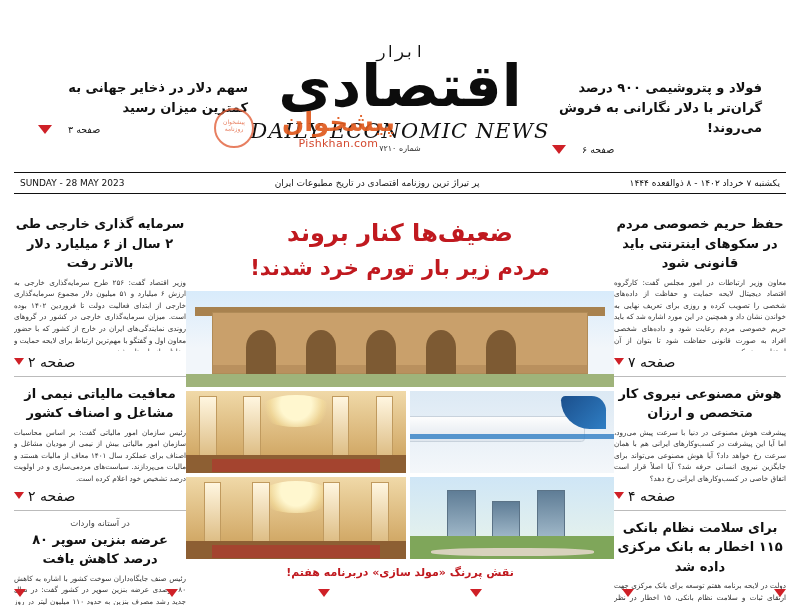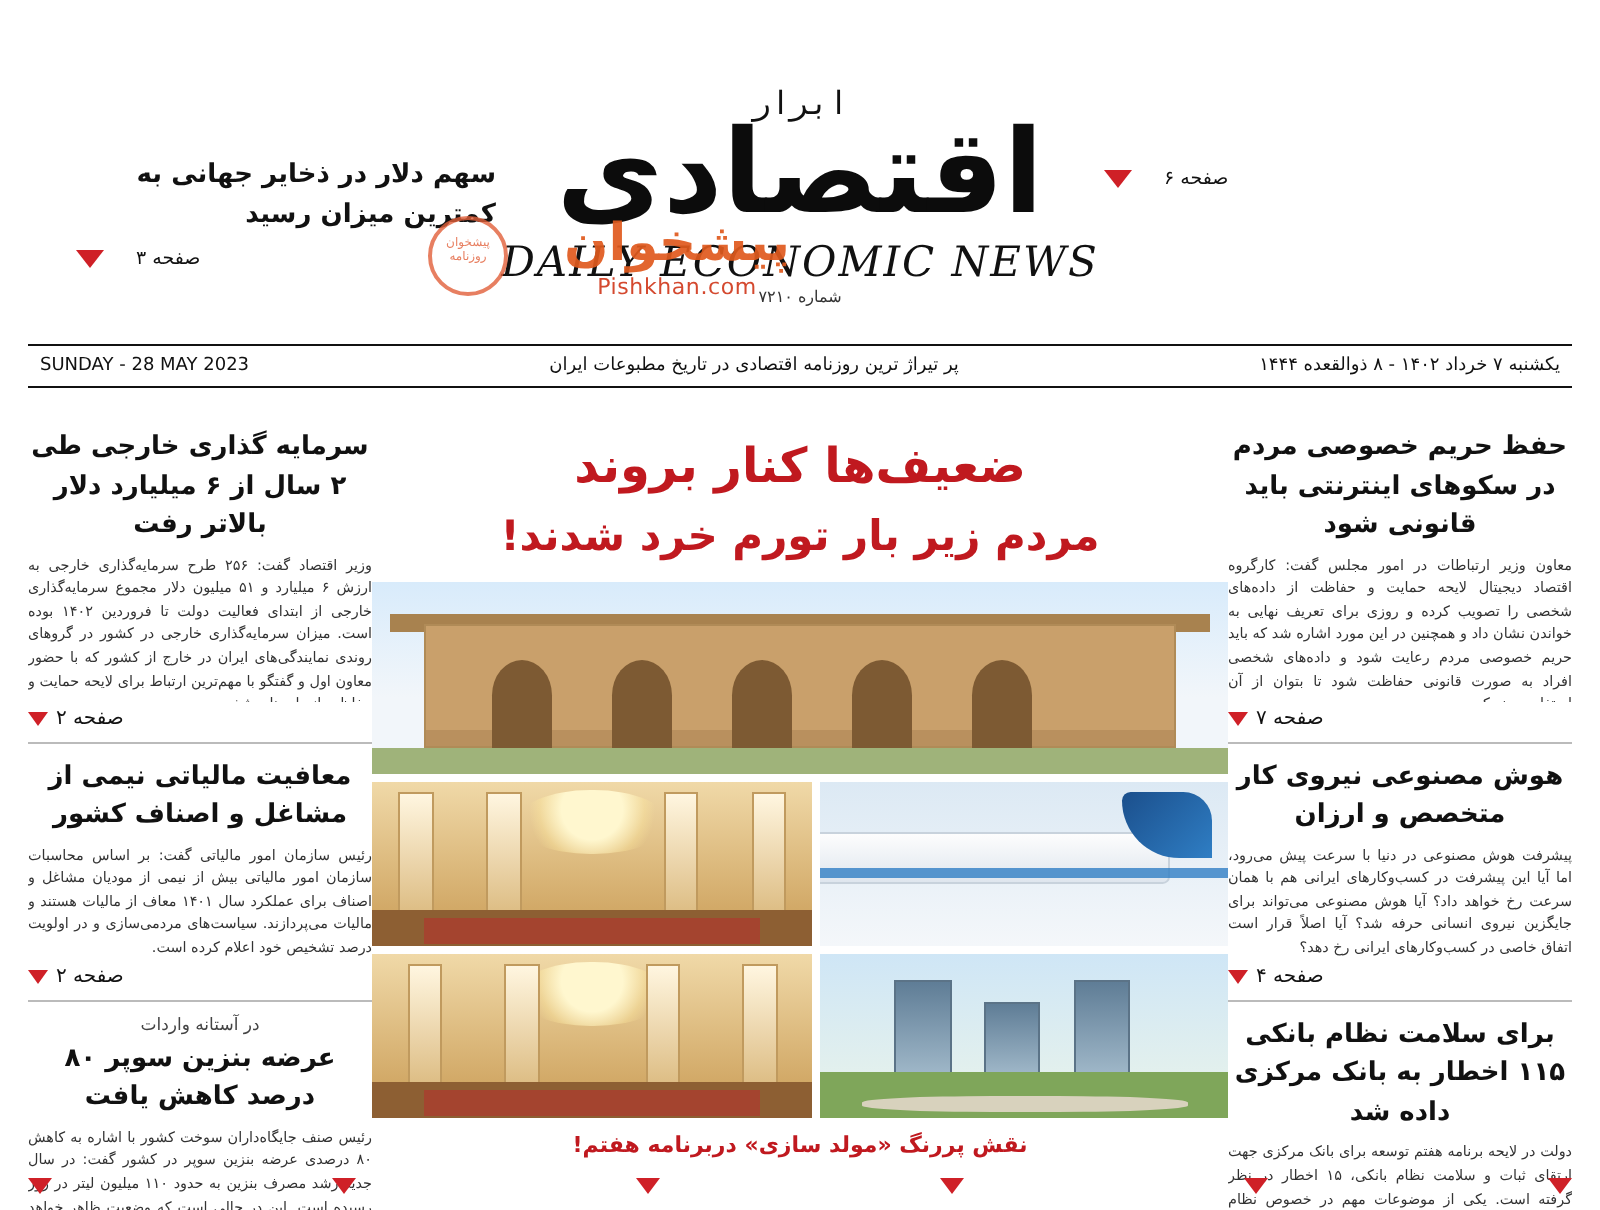--- a/index.html
+++ b/index.html
@@ -93,21 +93,21 @@
   .art-head{
     font-size:13px;font-weight:bold;color:#111;line-height:1.5;text-align:center;
     margin-bottom:4px;
   }
   .art-body{
     font-size:7.2px;color:#333;line-height:1.62;text-align:justify;
     max-height:74px;overflow:hidden;
   }
   .art-more{
     display:flex;align-items:center;gap:4px;justify-content:flex-end;
-    font-size:10px;margin-top:3px;color:#111;
+    font-size:14px;margin-top:3px;color:#111;
   }
   .art-more .tri{border-top-color:#cf2027;border-left-width:5px;border-right-width:5px;border-top-width:7px;}
 
   
   .lead-head{
     direction:rtl;text-align:center;color:#c0191f;font-weight:bold;
     font-size:24px;line-height:1.45;margin:2px 0 8px;
   }
   .lead-head .l2{font-size:21px;display:block;margin-top:2px;}
 
@@ -199,20 +199,21 @@
 
     <div class="teaser left">
       <div class="teaser-txt">سهم دلار در ذخایر جهانی به کمترین میزان رسید</div>
       <div class="teaser-page">
         <span>صفحه ۳</span>
         <span class="tri"></span>
       </div>
     </div>
 
     <div class="teaser right">
+      <div class="teaser-txt">فولاد و پتروشیمی ۹۰۰ درصد گران‌تر با دلار نگارانی به فروش می‌روند!</div>
       <div class="teaser-page">
         <span>صفحه ۶</span>
         <span class="tri"></span>
       </div>
     </div>
 
     <div class="logo-wrap">
       <div class="logo-sub">ابرار</div>
       <div class="logo-main">اقتصادی</div>
       <div class="logo-en">DAILY ECONOMIC NEWS</div>

